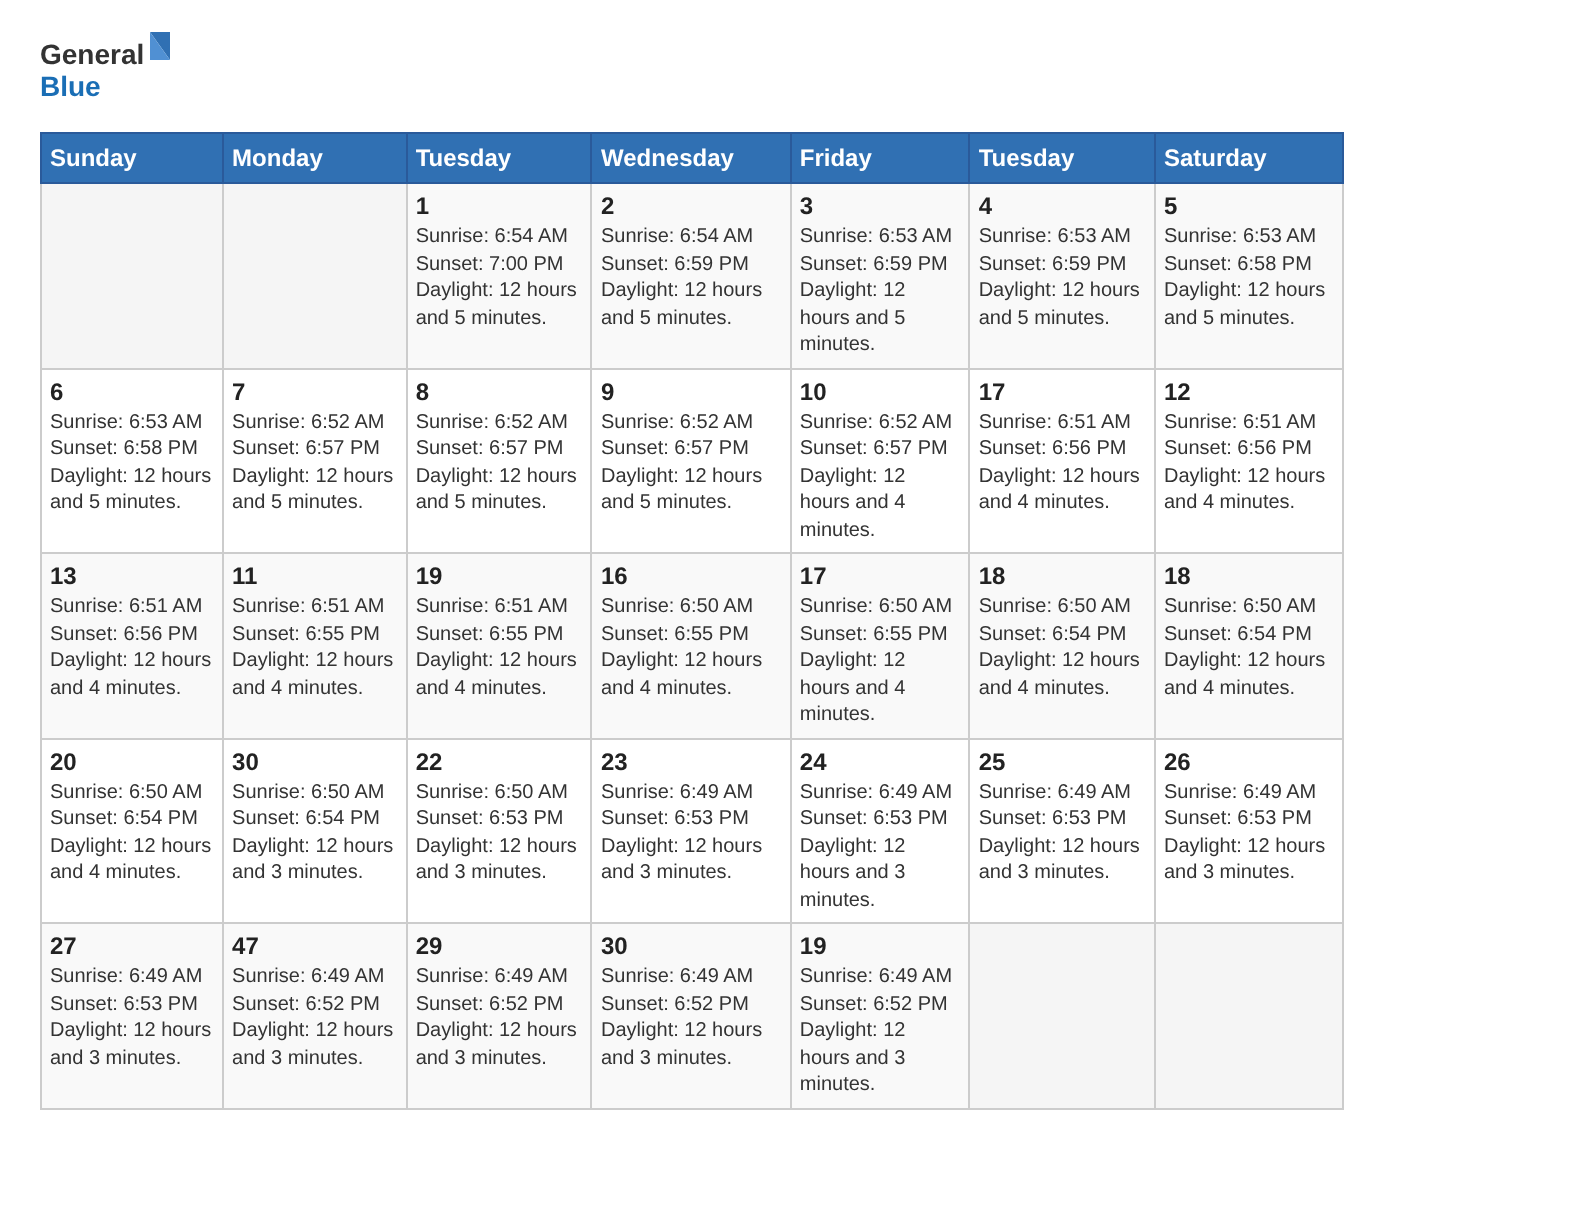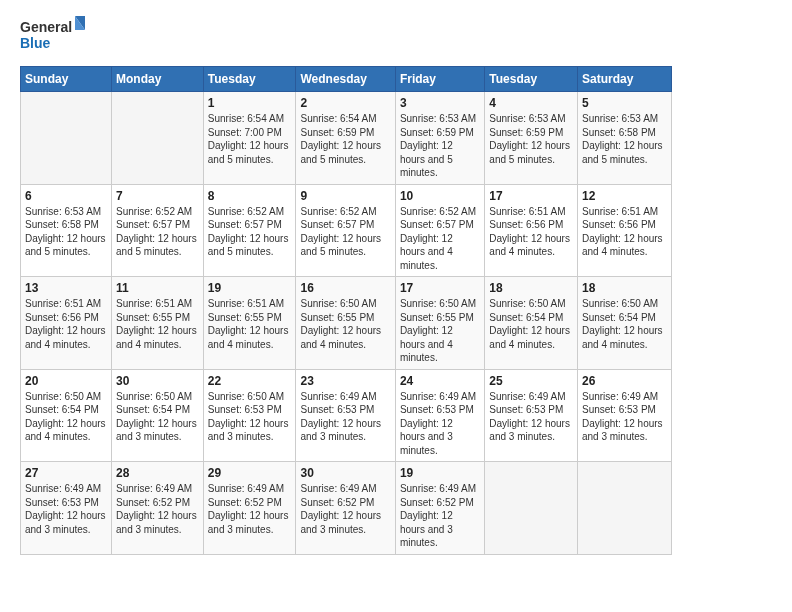--- a/index.html
+++ b/index.html
@@ -282,21 +282,21 @@
           </td>
         </tr>
         <tr>
           <td>
             <span class="day-num">27</span>
             <div class="day-info" style="white-space: pre-line;">Sunrise: 6:49 AM
 Sunset: 6:53 PM
 Daylight: 12 hours and 3 minutes.</div>
           </td>
           <td>
-            <span class="day-num">28</span>
+            <span class="day-num">47</span>
             <div class="day-info" style="white-space: pre-line;">Sunrise: 6:49 AM
 Sunset: 6:52 PM
 Daylight: 12 hours and 3 minutes.</div>
           </td>
           <td>
             <span class="day-num">29</span>
             <div class="day-info" style="white-space: pre-line;">Sunrise: 6:49 AM
 Sunset: 6:52 PM
 Daylight: 12 hours and 3 minutes.</div>
           </td>

